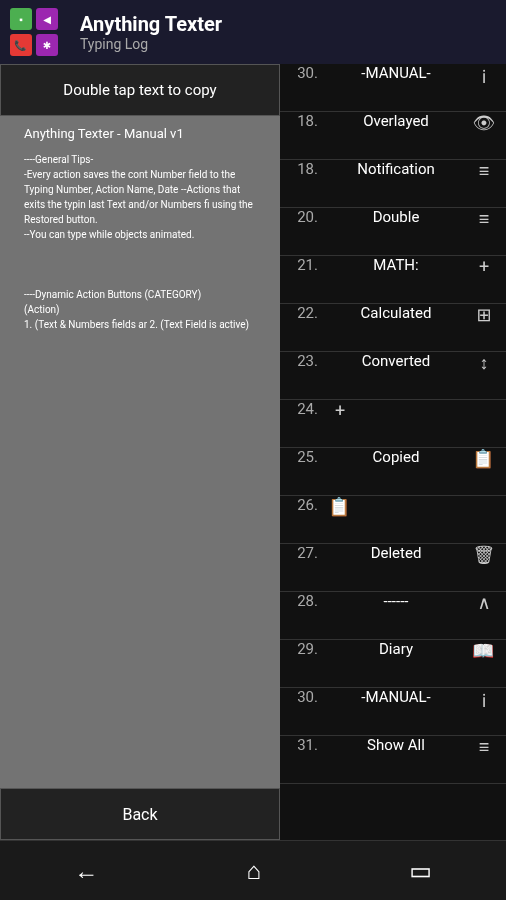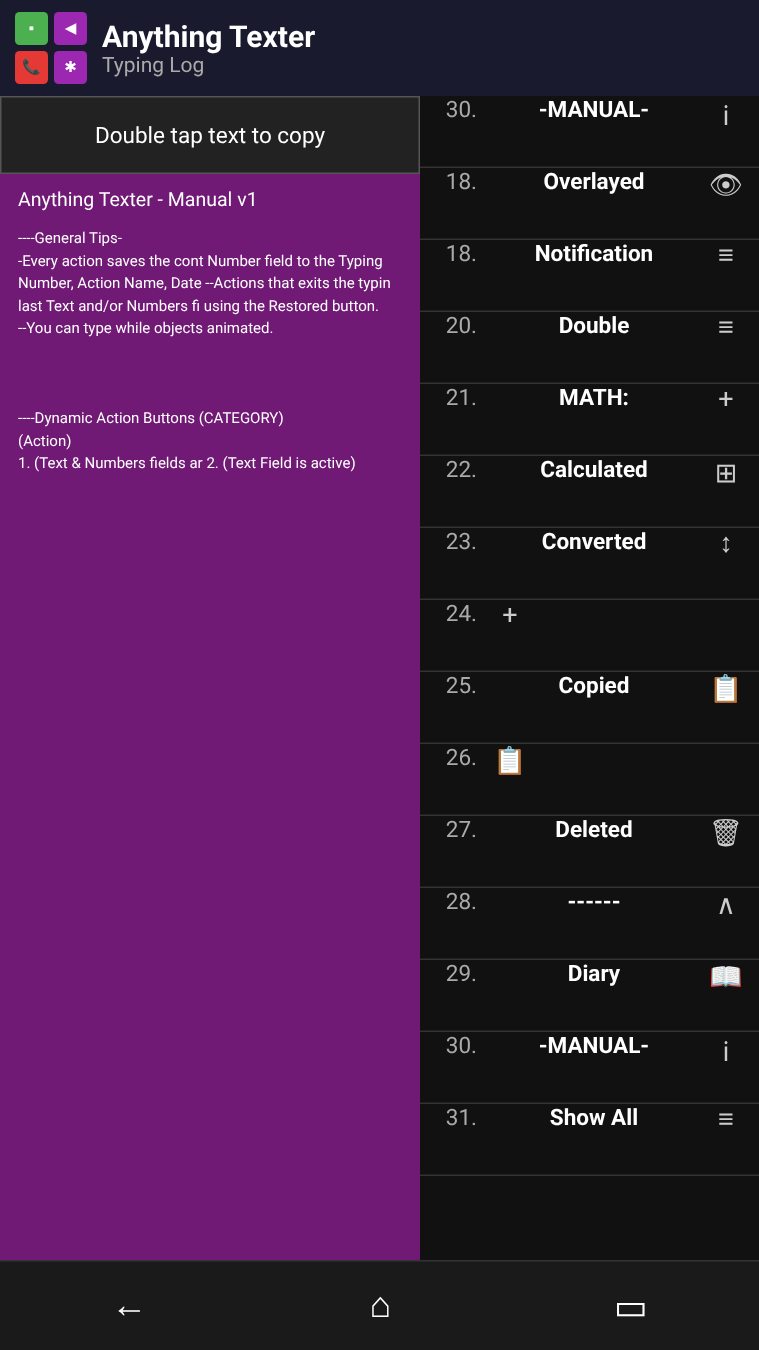--- a/index.html
+++ b/index.html
@@ -32,42 +32,42 @@
       height: 22px;
       border-radius: 3px;
       display: flex;
       align-items: center;
       justify-content: center;
       font-size: 12px;
     }
     .icon-green { background: #4caf50; }
     .icon-purple { background: #9c27b0; }
     .icon-red { background: #e53935; }
-    #header-text { display: flex; flex-direction: column; }
+    #header-text { display: flex; flex-direction: column; margin-left: 12px; }
     #app-title {
       color: #fff;
       font-size: 20px;
       font-weight: bold;
     }
     #app-subtitle {
       color: #aaa;
       font-size: 14px;
     }
 
     
     #main {
       display: flex;
       flex: 1;
       overflow: hidden;
     }
 
     
     #left-panel {
       width: 280px;
-      background: #701a75;
+      background: #737373;
       display: flex;
       flex-direction: column;
       overflow: hidden;
     }
 
     #copy-button {
       background: #222;
       border: 1px solid #555;
       color: #fff;
       font-size: 15px;
@@ -77,21 +77,21 @@
       min-height: 52px;
       display: flex;
       align-items: center;
       justify-content: center;
     }
 
     #left-text-area {
       flex: 1;
       color: #fff;
       font-size: 13px;
-      padding: 8px 12px;
+      padding: 8px 24px;
       overflow-y: auto;
       line-height: 1.5;
     }
     #left-text-area .version-line {
       color: #fff;
       font-size: 13px;
       margin-bottom: 8px;
     }
 
     #back-button {
@@ -132,21 +132,20 @@
       width: 32px;
       text-align: right;
       margin-right: 6px;
       flex-shrink: 0;
     }
     .menu-label {
       color: #fff;
       font-size: 15px;
       flex: 1;
       text-align: center;
-      font-weight: bold;
     }
     .menu-icon {
       width: 32px;
       text-align: center;
       color: #ccc;
       font-size: 18px;
       flex-shrink: 0;
     }
 
     
@@ -207,20 +206,21 @@
       <div style="white-space:pre-wrap;color:#fff;font-size:10px;">----General Tips-
 -Every action saves the cont Number field to the Typing Number, Action Name, Date --Actions that exits the typin last Text and/or Numbers fi using the Restored button.
 --You can type while objects animated.
 
 
 
 ----Dynamic Action Buttons (CATEGORY)
 (Action)
 1. (Text &amp; Numbers fields ar 2. (Text Field is active)</div>
     </div>
+    <div id="back-button">Back</div>
   </div>
 
   <div id="right-panel">
   <div class="menu-item">
         <span class="menu-num">30.</span>
         <span class="menu-label">-MANUAL-</span>
         <span class="menu-icon">ℹ</span>
       </div>
       <div class="menu-item">
         <span class="menu-num">18.</span>

